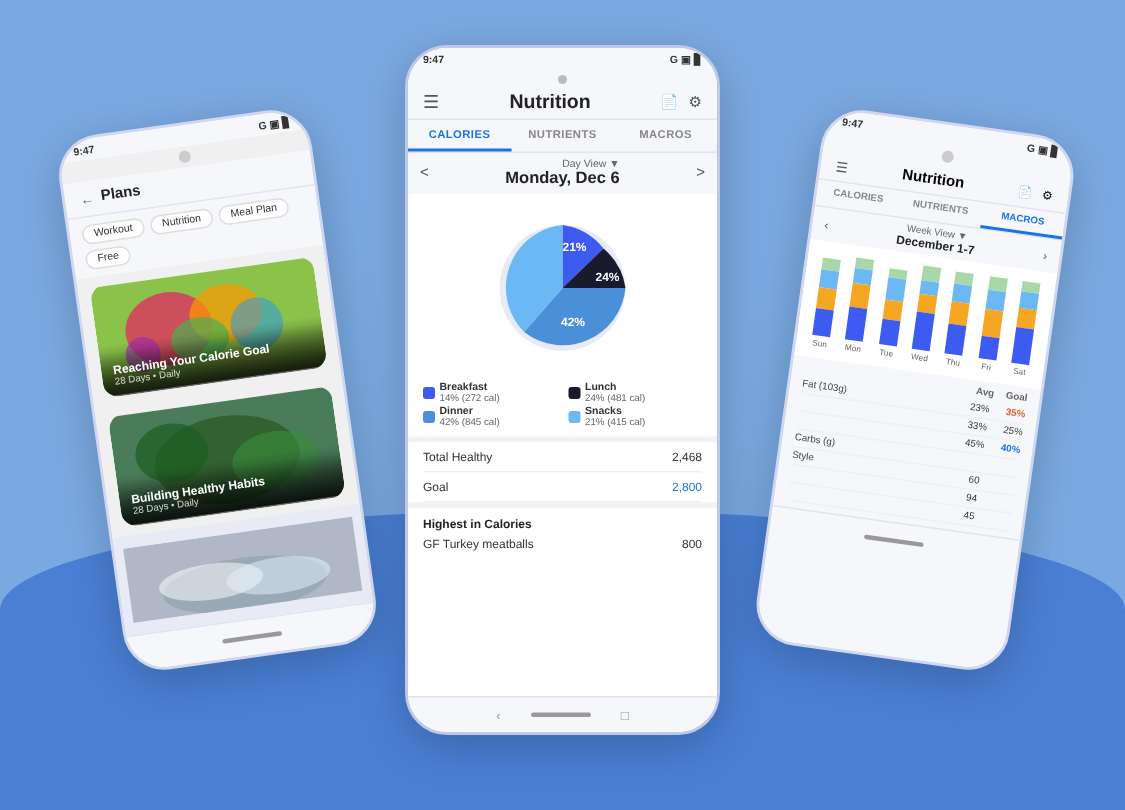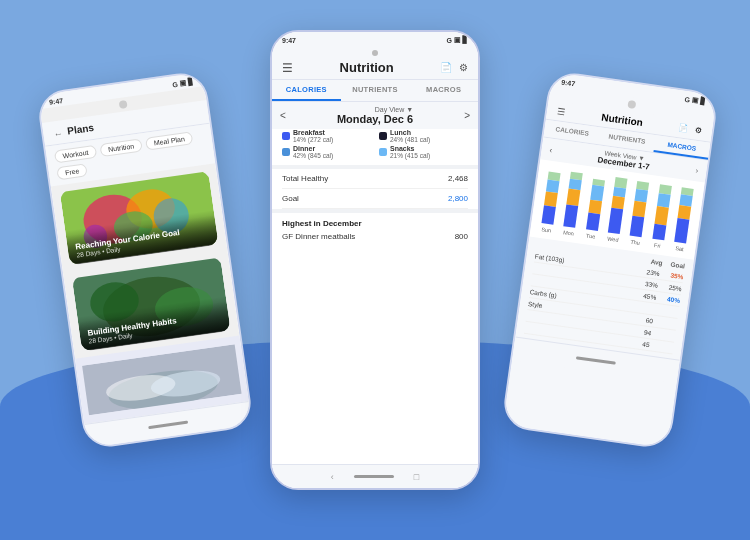--- a/index.html
+++ b/index.html
@@ -529,20 +529,38 @@
         <span class="day-nav-btn">&lt;</span>
         <div class="day-view-label">
           <div style="font-size:7px; color:#666;">Day View ▼</div>
           <div class="day-view-date">Monday, Dec 6</div>
         </div>
         <span class="day-nav-btn">&gt;</span>
       </div>
 
       <div class="phone-content">
 
+        <div class="pie-section">
+          <svg width="110" height="110" viewBox="0 0 110 110">
+
+            <circle cx="55" cy="55" r="42" fill="#e8eaf6"></circle>
+
+            <path d="M55,55 L55,13 A42,42 0 0,1 82.3,28.7 Z" fill="#3d5af1"></path>
+
+            <path d="M55,55 L82.3,28.7 A42,42 0 0,1 97,55 Z" fill="#1a1a2e"></path>
+
+            <path d="M55,55 L97,55 A42,42 0 0,1 29.4,84.3 Z" fill="#4a90d9"></path>
+
+            <path d="M55,55 L29.4,84.3 A42,42 0 0,1 55,13 Z" fill="#6cb8f5"></path>
+
+            <text x="63" y="30" font-size="8" fill="white" font-weight="bold" text-anchor="middle">21%</text>
+            <text x="85" y="50" font-size="8" fill="white" font-weight="bold" text-anchor="middle">24%</text>
+            <text x="62" y="80" font-size="8" fill="white" font-weight="bold" text-anchor="middle">42%</text>
+          </svg>
+        </div>
 
         <div class="legend-grid">
           <div class="legend-item">
             <div class="legend-dot" style="background:#3d5af1;"></div>
             <div>
               <div style="font-size:7px; font-weight:600;">Breakfast</div>
               <div style="font-size:6.5px; color:#666;">14% (272 cal)</div>
             </div>
           </div>
           <div class="legend-item">
@@ -577,23 +595,23 @@
           </div>
           <div class="stat-row">
             <span>Goal</span>
             <span class="stat-value goal-color">2,800</span>
           </div>
         </div>
 
         <div class="section-divider"></div>
 
         <div class="highest-section">
-          <div class="highest-title">Highest in December</div>
+          <div class="highest-title">Highest in Calories</div>
           <div class="highest-row">
-            <span>GF Dinner meatballs</span>
+            <span>GF Turkey meatballs</span>
             <span>800</span>
           </div>
         </div>
       </div>
 
       <div class="bottom-nav">
         <div style="display:flex; gap:20px; align-items:center;">
           <span style="font-size:9px; color:#999;">‹</span>
           <div class="bottom-bar"></div>
           <span style="font-size:9px; color:#999;">□</span>

